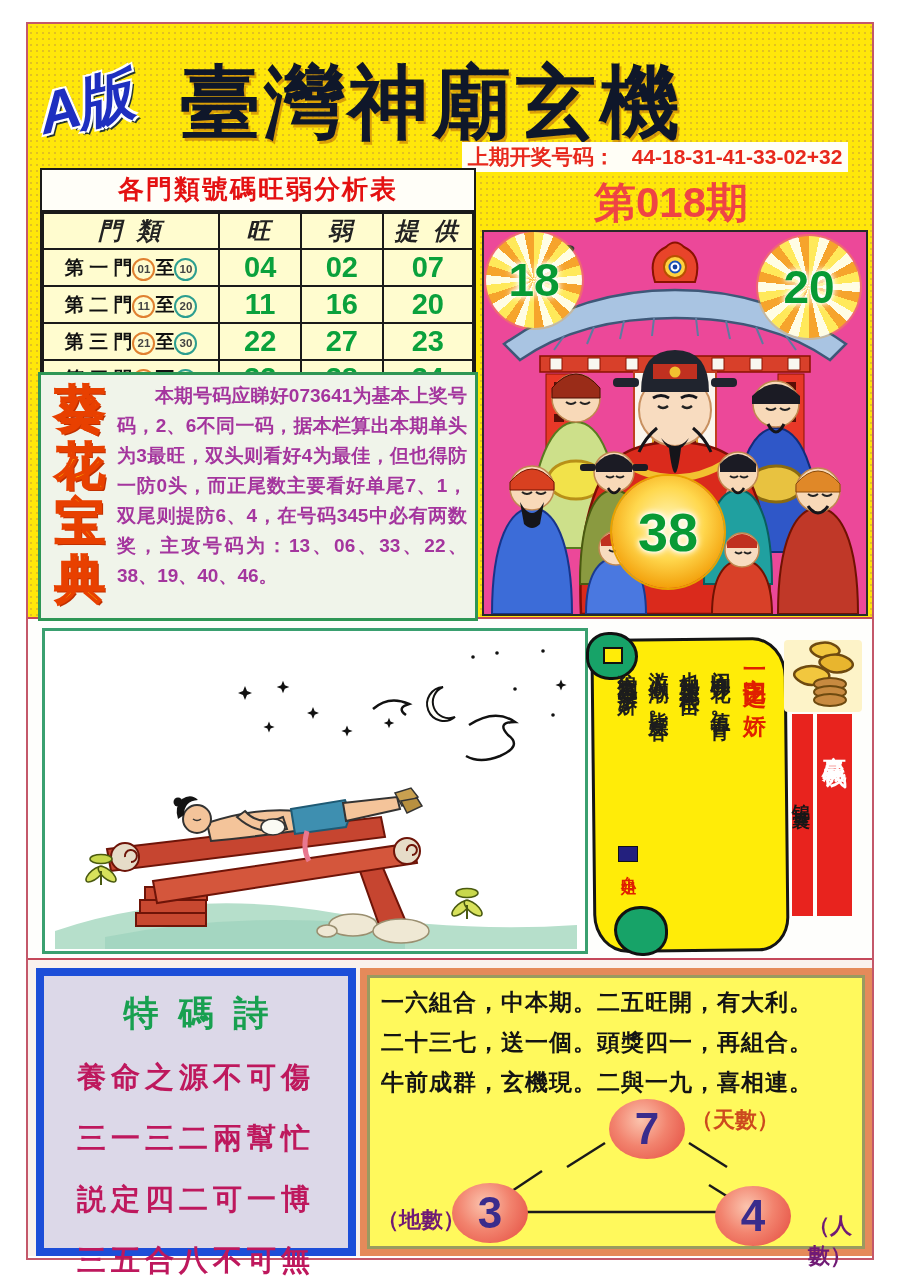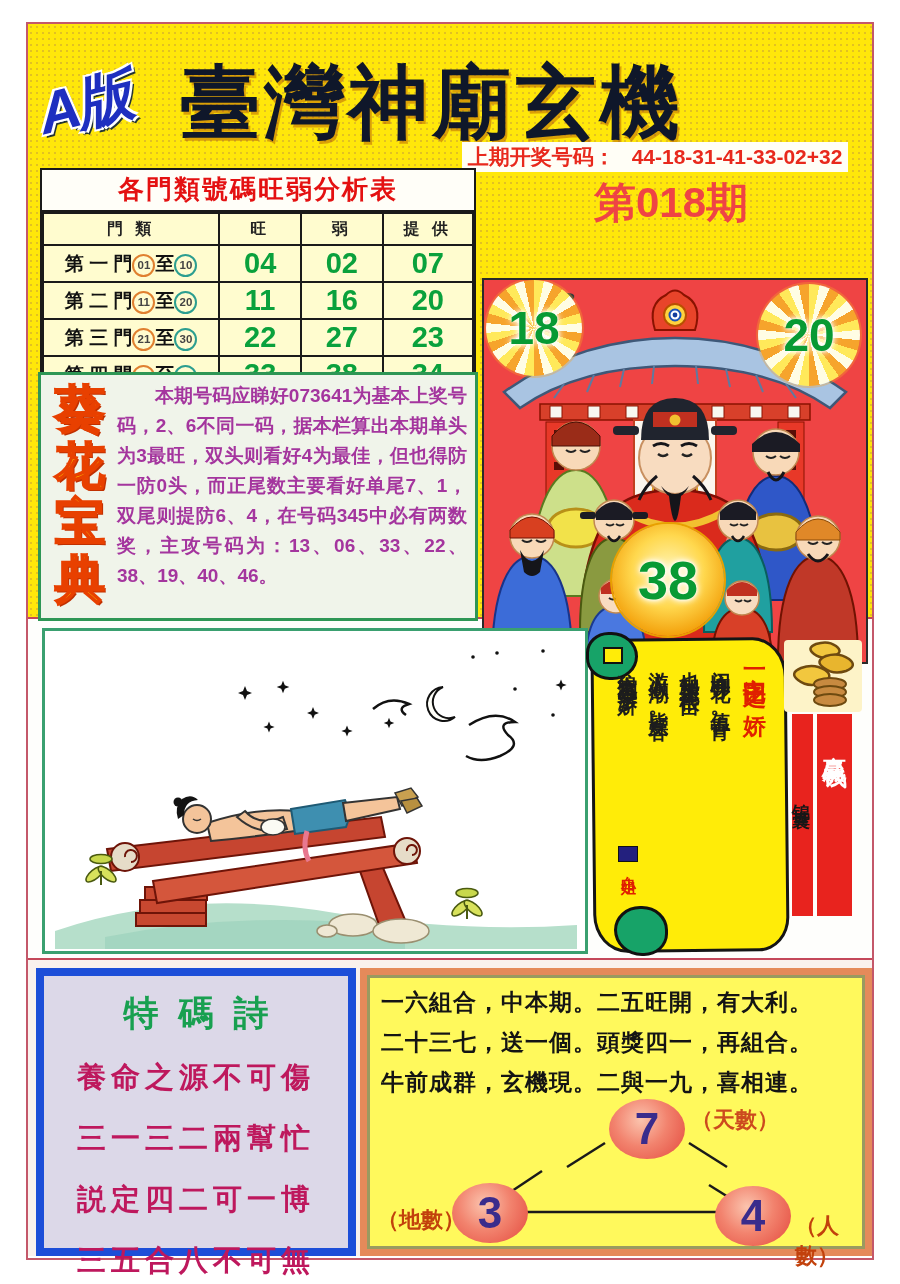--- a/index.html
+++ b/index.html
@@ -22,38 +22,38 @@
   .prev-strip{left:462px;top:142px;width:386px;height:30px;background:#FFFEF6;display:flex;
     align-items:center;justify-content:center;gap:17px;font-weight:bold;color:#E8291C;font-size:21px;}
   .issue{left:478px;top:175px;width:386px;text-align:center;font-size:42px;font-weight:900;color:#ef4444;}
 
   
   .table-wrap{left:40px;top:168px;width:432px;border:2px solid #1a1a1a;background:#FFFCCF;}
   .tbl-title{background:#FFFEF8;color:#E41111;font-size:26px;font-weight:900;text-align:center;
     padding:2px 0 3px;letter-spacing:2px;border-bottom:2px solid #1a1a1a;font-family:"Liberation Serif",serif;}
   table.an{width:100%;border-collapse:collapse;}
   table.an td,table.an th{border:2px solid #1a1a1a;text-align:center;padding:1px 0;}
-  th.h{font-size:16px;color:#222;letter-spacing:4px;height:28px;}
+  th.h{font-size:24px;color:#222;letter-spacing:4px;height:28px;font-style:italic;}
   td.door{font-size:19px;font-weight:bold;color:#111;height:27px;white-space:nowrap;}
   .circ{display:inline-block;width:19px;height:19px;border-radius:50%;font-size:11.5px;line-height:19px;
     font-weight:bold;color:#444;vertical-align:1px;}
   .c1{border:2px solid #E08030;} .c2{border:2px solid #2C9E90;}
   td.val{font-size:29px;font-weight:900;color:#0AA13C;}
 
   
   .kuihua{left:38px;top:372px;width:434px;height:243px;background:#F0F4EA;border:3px solid #2E9655;}
   .kh-title{position:absolute;left:8px;top:6px;width:62px;text-align:center;}
   .kh-title span{display:block;font-size:50px;line-height:1.13;font-weight:900;color:#FFE400;
     font-family:"Liberation Serif",serif;-webkit-text-stroke:2px #E84000;
     text-shadow:2px 2px 0 #C03000;}
   .kh-body{position:absolute;left:76px;right:8px;top:6px;color:#A4359E;font-size:19px;font-weight:bold;
     line-height:1.58;text-indent:2em;text-align:justify;}
 
   
-  .temple-box{left:482px;top:230px;width:382px;height:382px;background:#ef4444;border:2px solid #2a2a2a;overflow:hidden;margin-top:48px;}
+  .temple-box{left:482px;top:230px;width:382px;height:382px;background:#ec4899;border:2px solid #2a2a2a;overflow:hidden;}
   .ball{position:absolute;border-radius:50%;display:flex;align-items:center;justify-content:center;
     font-weight:900;color:#089A34;text-shadow:0 0 3px #fff,0 0 6px #fff,0 0 9px #fff;}
   .ray{background:repeating-conic-gradient(#FFE95A 0deg 12deg,#FFFDE4 12deg 24deg,#F6A42C 24deg 36deg);
     box-shadow:0 0 0 2px rgba(246,164,44,.35);}
   .b18{left:2px;top:0;width:96px;height:96px;font-size:46px;}
   .b20{left:274px;top:4px;width:102px;height:102px;font-size:46px;}
   .b38{left:128px;top:244px;width:112px;height:112px;font-size:54px;
     background:radial-gradient(circle at 50% 42%,#FFF6B8 0%,#FFD84E 42%,#F29C06 78%,#E07E00 100%);
     box-shadow:0 0 0 2px #E8A000;}
 
@@ -96,21 +96,21 @@
   
   .combo-box{left:360px;top:968px;width:498px;height:274px;background:#FFF95C;border:7px solid #E58A5A;
     box-shadow:inset 0 0 0 3px #9A9A60;}
   .combo-lines{padding:12px 10px 0 14px;}
   .combo-lines p{margin:0 0 9px;color:#141414;font-size:23px;font-weight:bold;letter-spacing:1px;}
   .tri{position:absolute;left:0;top:118px;width:498px;height:156px;}
   .oval{position:absolute;width:76px;height:60px;border-radius:50%;display:flex;align-items:center;justify-content:center;
     background:radial-gradient(circle at 42% 35%,#FBC4AE 0%,#F2836E 45%,#E3483C 100%);
     font-size:44px;font-weight:900;color:#3A2C8C;}
   .tlab{position:absolute;font-size:22px;font-weight:900;}
-  .lab-sky{color:#CC4A1E;} .lab-green{color:#c2410c;}
+  .lab-sky{color:#CC4A1E;} .lab-green{color:#701a75;text-align:center;}
 </style>
 </head>
 <body>
 
 <div class="page">
 
   <div class="abs sec-top"></div>
   <div class="abs sec-mid"></div>
   <div class="abs sec-bot"></div>
   <div class="abs frame"></div>

